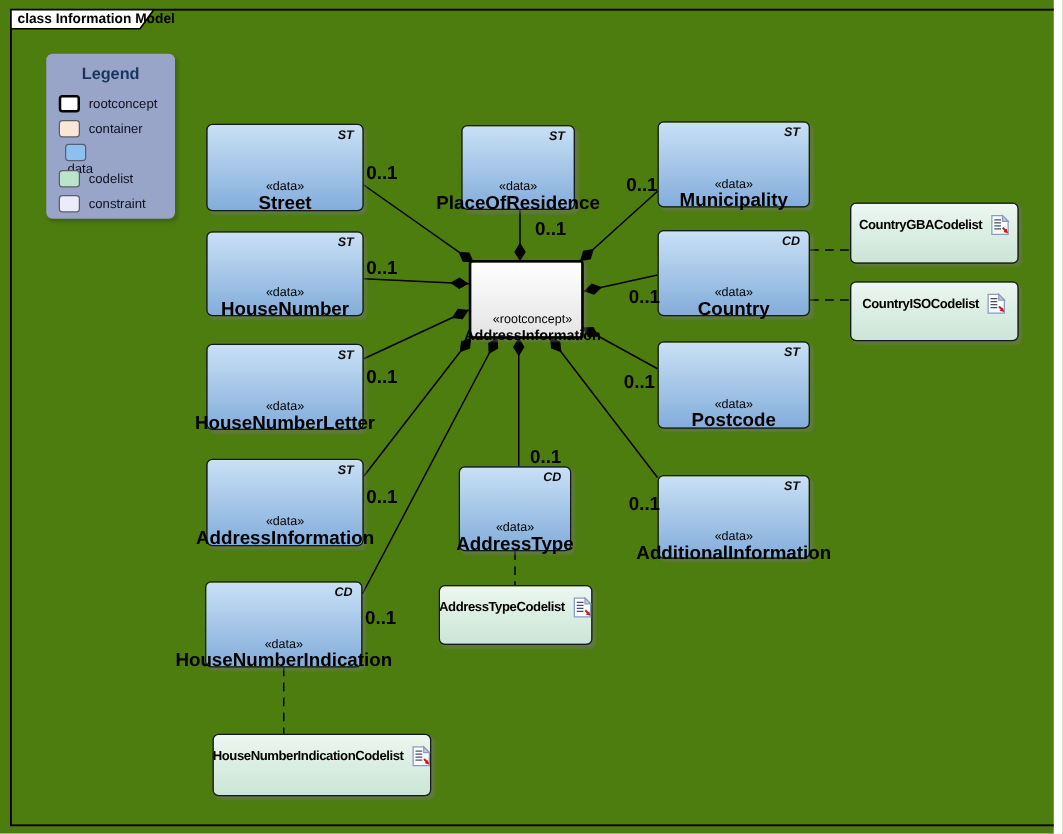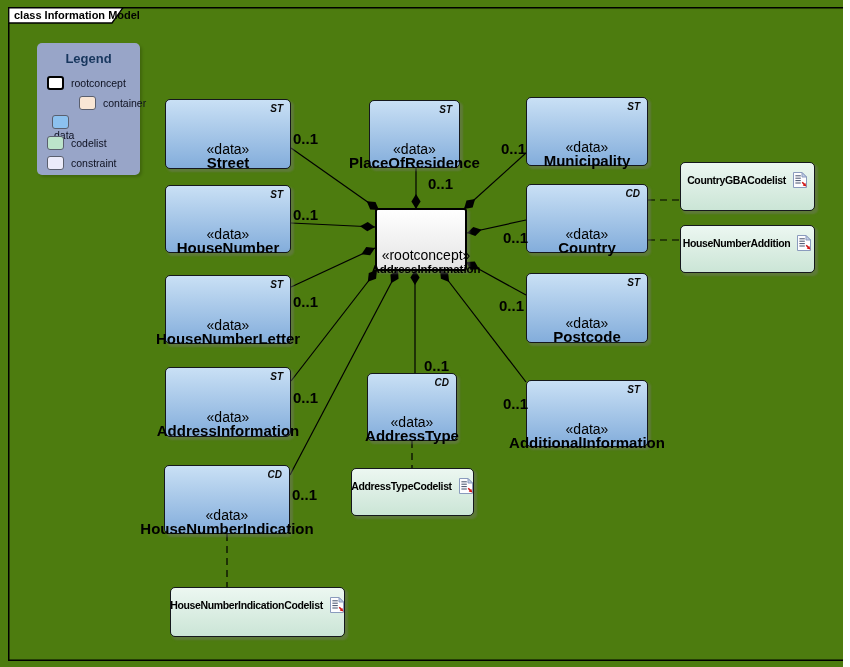--- a/index.html
+++ b/index.html
@@ -40,21 +40,21 @@
   }
   .node-root{
     background:linear-gradient(180deg,var(--root-top),var(--root-bottom));
     border:2.6px solid var(--root-border);border-radius:3px;z-index:3;padding-left:10px;
   }
   .node-codelist{
     background:linear-gradient(180deg,var(--cl-top),var(--cl-bottom));
     border:1.2px solid var(--cl-border);
     justify-content:flex-start;
   }
-  .stereo{font-size:14px;line-height:13px;white-space:nowrap;margin-top:45px;}
+  .stereo{font-size:10px;line-height:13px;white-space:nowrap;margin-top:45px;}
   .nname{font-size:15px;font-weight:bold;line-height:14px;white-space:nowrap;}
   .node-root .nname{font-size:11.5px;}
   .tag{
     position:absolute;top:3px;right:7px;font-size:10px;font-style:italic;
     font-weight:600;color:#0a0a0a;
   }
   .cl-row{
     display:flex;align-items:center;justify-content:center;gap:6px;
     margin-top:8px;width:100%;
   }
@@ -99,21 +99,21 @@
       <line x1="227" y1="534" x2="227" y2="587" stroke="#000000" stroke-width="1.2" stroke-dasharray="7,5"></line>
     </svg>
   <div class="frame-title">class Information Model</div>
 
   <div class="legend" id="legend">
     <div class="legend-title">Legend</div>
   <div class="legend-item" style="top: 32px;">
         <div class="legend-swatch" style="background: rgb(255, 255, 255); border: 2.6px solid rgb(0, 0, 0);"></div>
         <span class="legend-label">rootconcept</span>
       </div>
-      <div class="legend-item" style="top: 52px; margin-left: 32px;">
+      <div class="legend-item" style="top: 52px;">
         <div class="legend-swatch" style="background: rgb(249, 230, 213); border: 1px solid rgb(90, 95, 110);"></div>
         <span class="legend-label">container</span>
       </div>
       <div class="legend-item" style="top: 72px; flex-direction: column;">
         <div class="legend-swatch" style="background: rgb(140, 193, 239); border: 1px solid rgb(90, 95, 110);"></div>
         <span class="legend-label">data</span>
       </div>
       <div class="legend-item" style="top: 92px;">
         <div class="legend-swatch" style="background: rgb(188, 228, 203); border: 1px solid rgb(90, 95, 110);"></div>
         <span class="legend-label">codelist</span>
@@ -205,21 +205,21 @@
             <line x1="3.4" y1="7.2" x2="8.8" y2="7.2" stroke="#44506b" stroke-width="1"></line>
             <line x1="3.4" y1="9.6" x2="8.8" y2="9.6" stroke="#44506b" stroke-width="1"></line>
             <line x1="3.4" y1="12" x2="8.8" y2="12" stroke="#44506b" stroke-width="1"></line>
             <line x1="10.2" y1="11.2" x2="12.6" y2="13.6" stroke="#d01616" stroke-width="1.5"></line>
             <polygon points="14.4,15.6 10.7,14.5 13.3,11.9" fill="#d01616"></polygon>
           </svg>
         </div>
       </div>
       <div class="node node-codelist" style="left: 680px; top: 225px; width: 135px; height: 48px;">
         <div class="cl-row">
-          <span class="cl-name">HouseNumberAddition</span>
+          <span class="cl-name">CountryISOCodelist</span>
           <svg width="16" height="18" viewBox="0 0 16 18" class="doc-icon">
             <path d="M1.5 1.5 H10 L14.5 6 V16.5 H1.5 Z" fill="#fdfdff" stroke="#8a9bbd" stroke-width="1"></path>
             <path d="M10 1.5 L14.5 6 H10 Z" fill="#c3cfe8" stroke="#8a9bbd" stroke-width="1"></path>
             <line x1="3.4" y1="4.8" x2="8.8" y2="4.8" stroke="#44506b" stroke-width="1"></line>
             <line x1="3.4" y1="7.2" x2="8.8" y2="7.2" stroke="#44506b" stroke-width="1"></line>
             <line x1="3.4" y1="9.6" x2="8.8" y2="9.6" stroke="#44506b" stroke-width="1"></line>
             <line x1="3.4" y1="12" x2="8.8" y2="12" stroke="#44506b" stroke-width="1"></line>
             <line x1="10.2" y1="11.2" x2="12.6" y2="13.6" stroke="#d01616" stroke-width="1.5"></line>
             <polygon points="14.4,15.6 10.7,14.5 13.3,11.9" fill="#d01616"></polygon>
           </svg>

